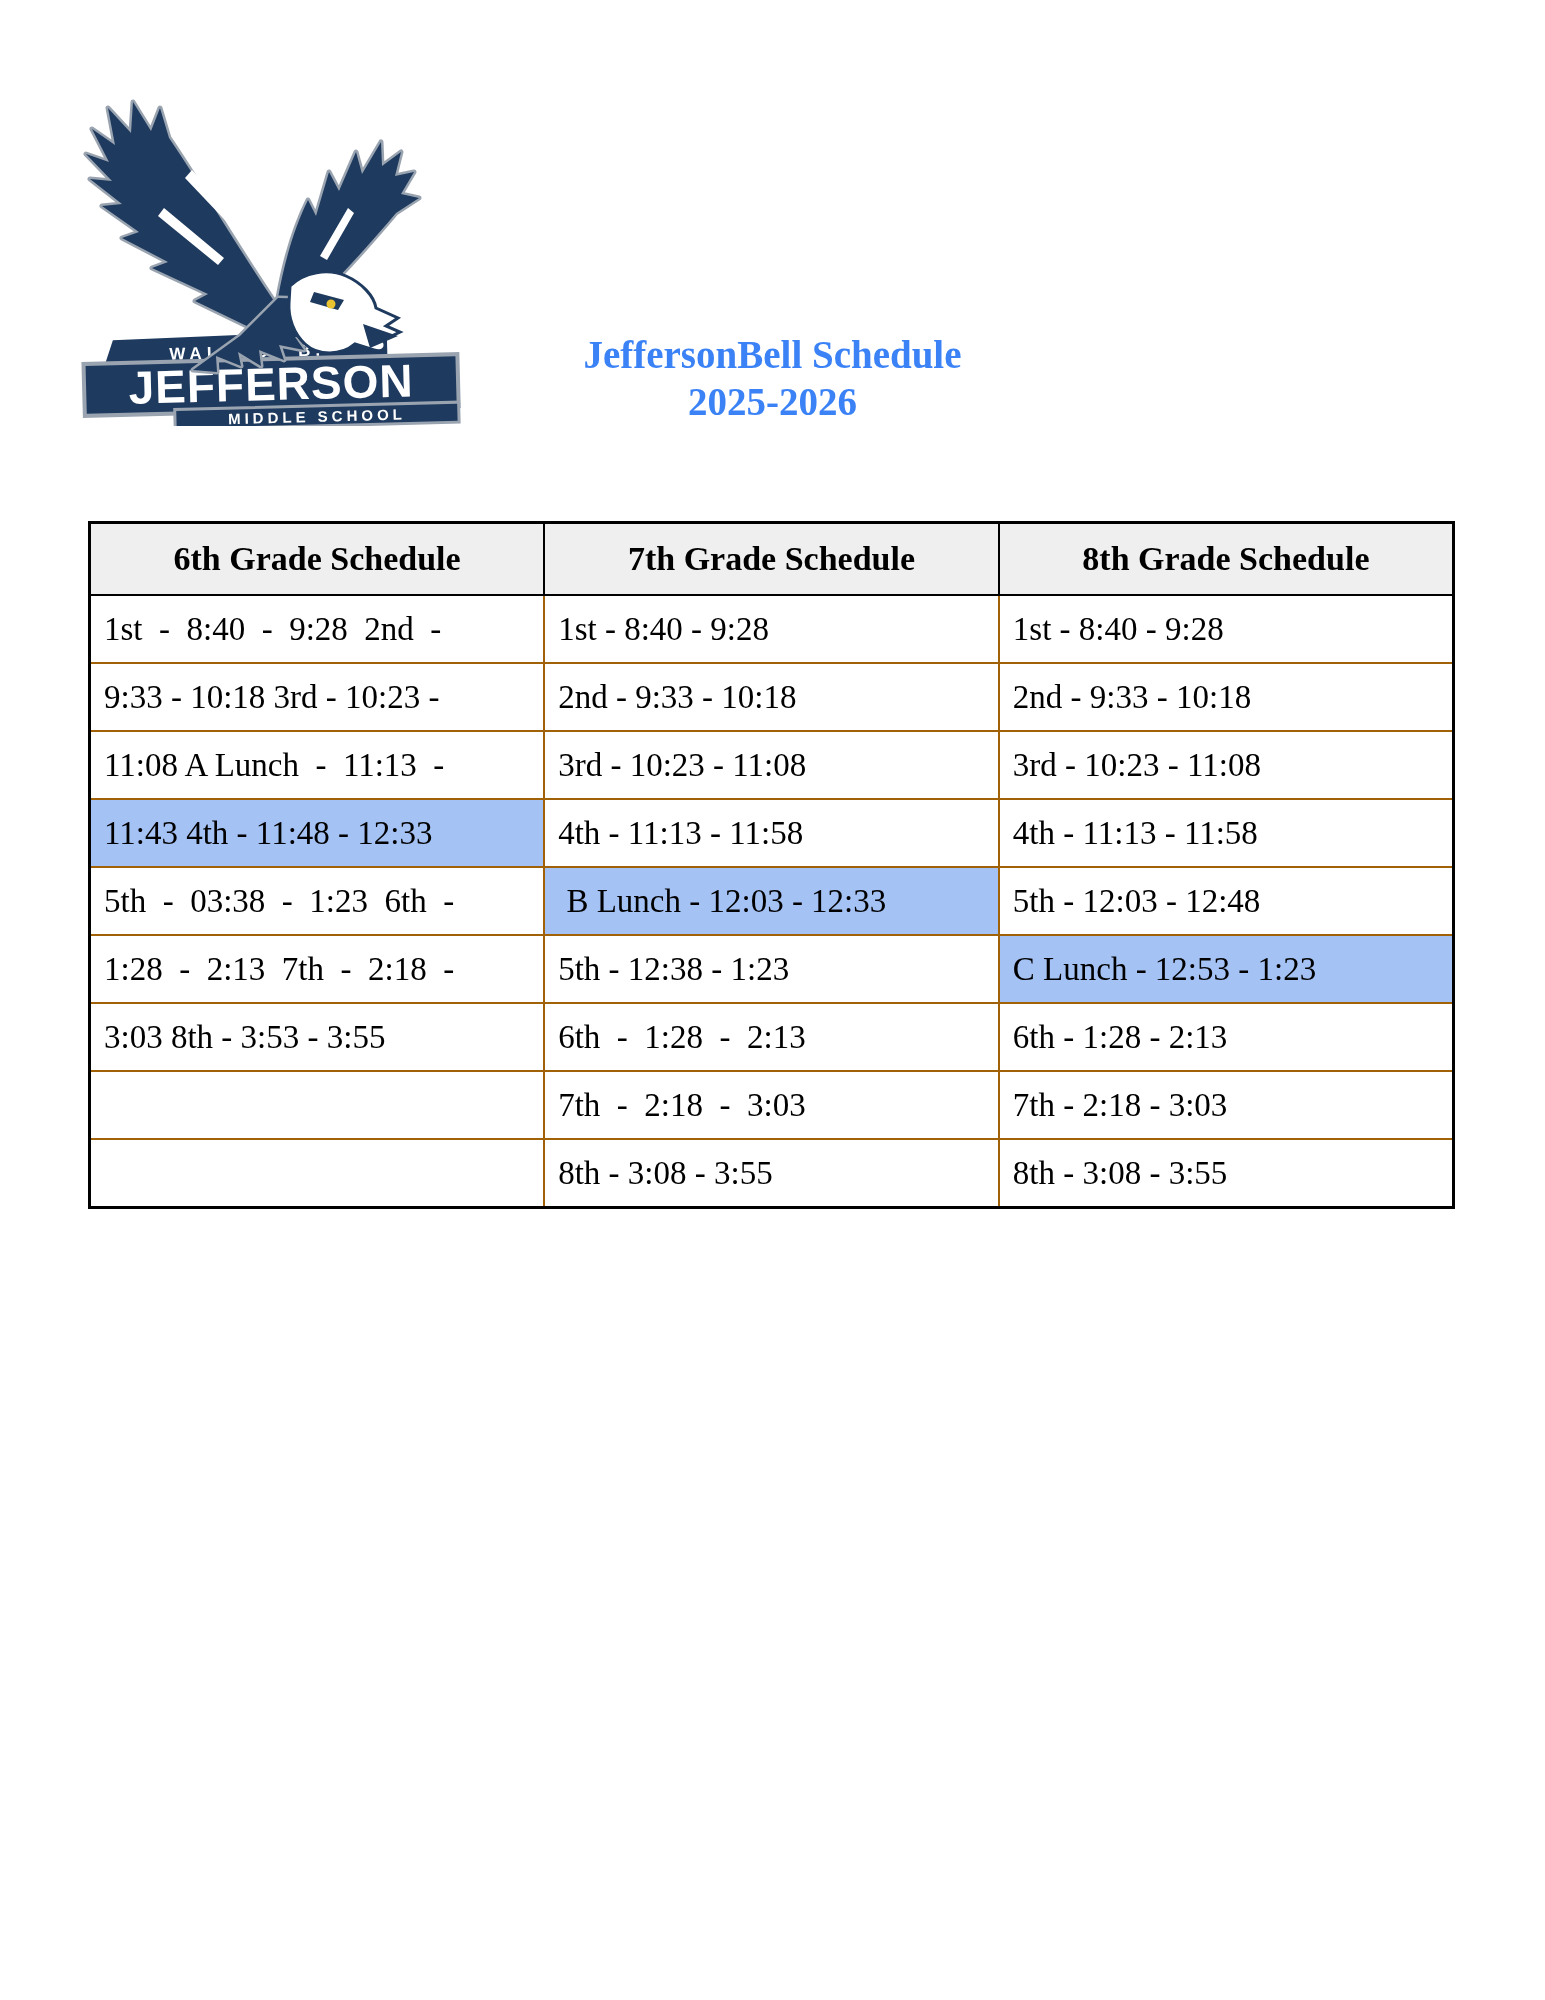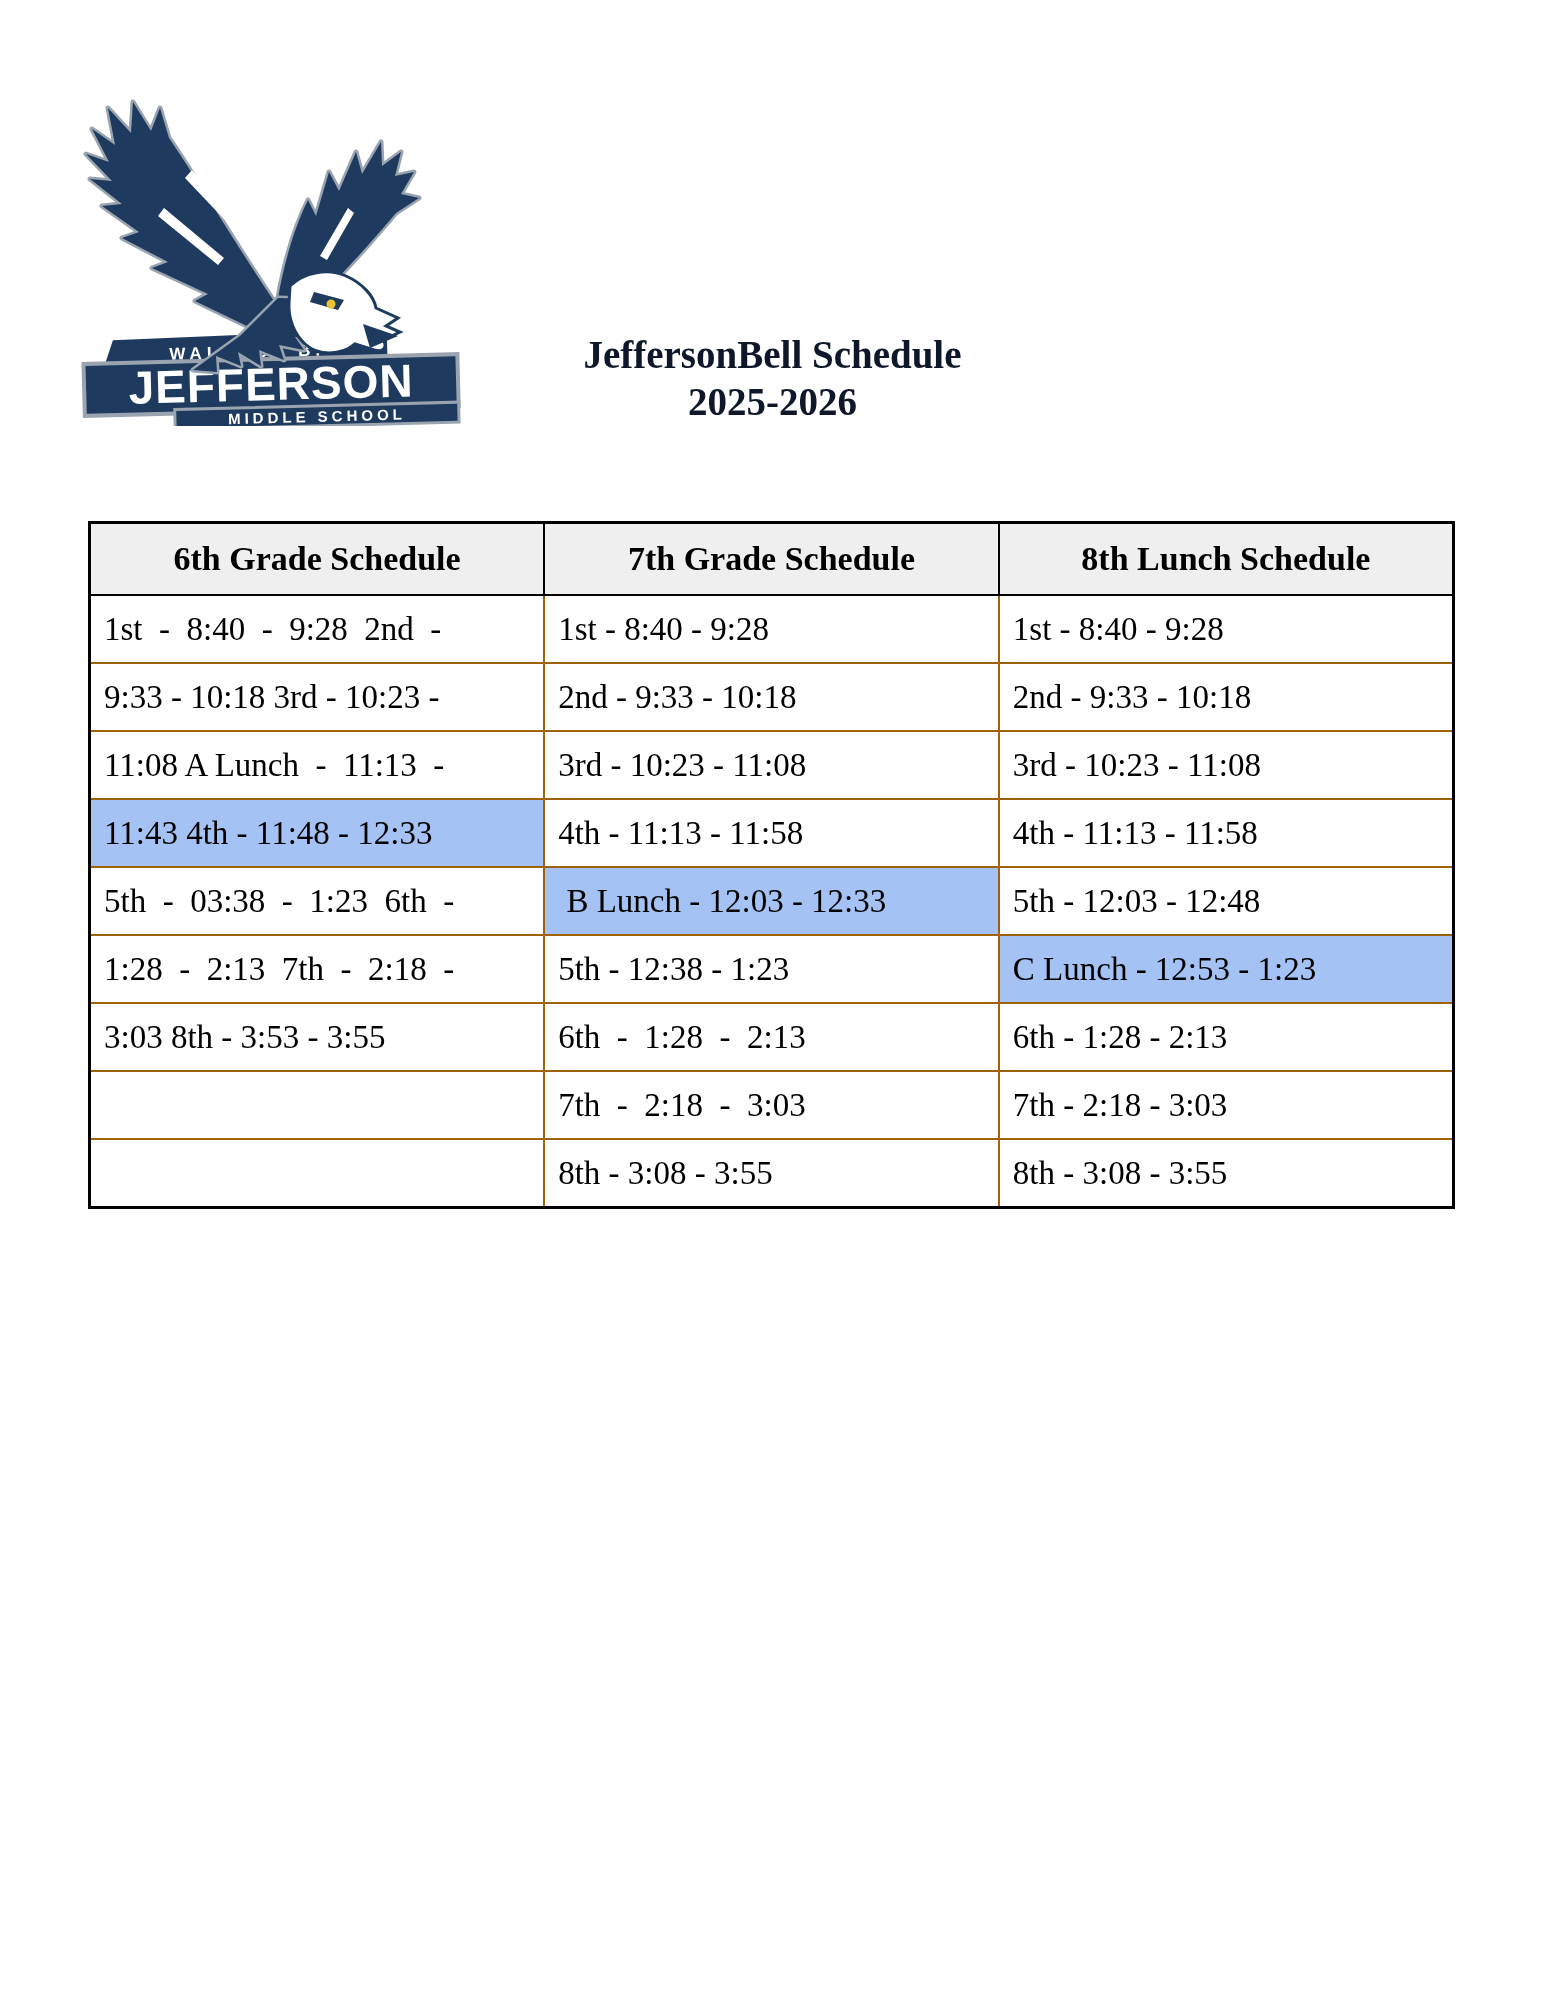--- a/index.html
+++ b/index.html
@@ -14,21 +14,21 @@
   .page { position: absolute; inset: 0; }
 
   
   .logo { position: absolute; left: 52px; top: 96px; width: 412px; height: 330px; }
   .logo svg { width: 100%; height: 100%; display: block; }
 
   
   .title-block {
     position: absolute; top: 332px; left: 0; width: 100%;
     text-align: center; font-weight: bold; font-size: 39px; line-height: 1.2;
-    color: #0f172a;
+    color: #3b82f6;
   }
 
   
   table.bell-table {
     position: absolute; left: 88px; top: 521px; width: 1367px;
     border-collapse: collapse; table-layout: fixed;
     background: #ffffff;
     border: 3px solid #000000;
   }
   table.bell-table col { width: 33.33%; }
@@ -113,21 +113,21 @@
   <table class="bell-table">
     <colgroup>
         <col>
         <col>
         <col>
       </colgroup>
     <thead>
       <tr>
         <th>6th Grade Schedule</th>
         <th>7th Grade Schedule</th>
-        <th>8th Lunch Schedule</th>
+        <th>8th Grade Schedule</th>
       </tr>
     </thead>
     <tbody>
       <tr>
           <td><span>1st  -  8:40  -  9:28  2nd  -</span></td>
           <td><span>1st - 8:40 - 9:28</span></td>
           <td><span>1st - 8:40 - 9:28</span></td>
         </tr>
       <tr>
           <td><span>9:33 - 10:18 3rd - 10:23 -</span></td>

